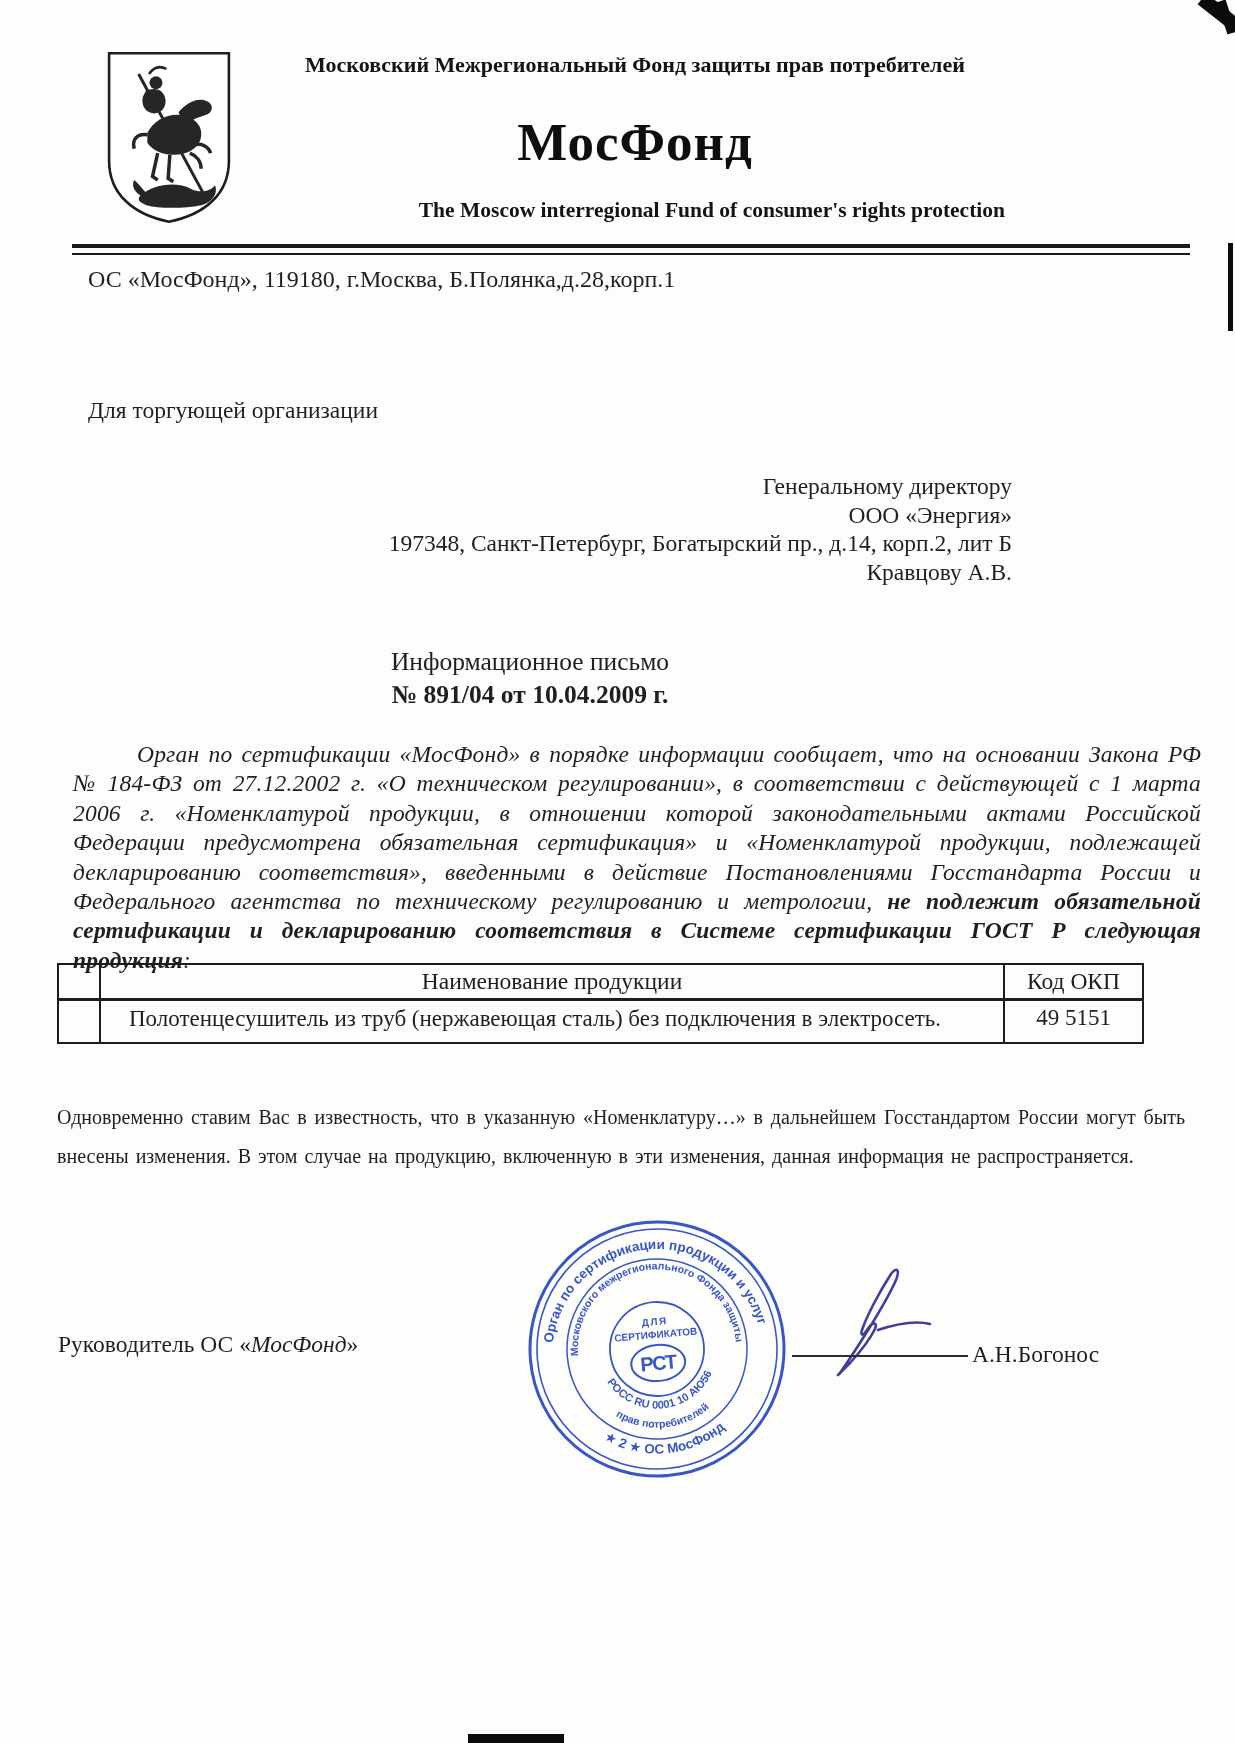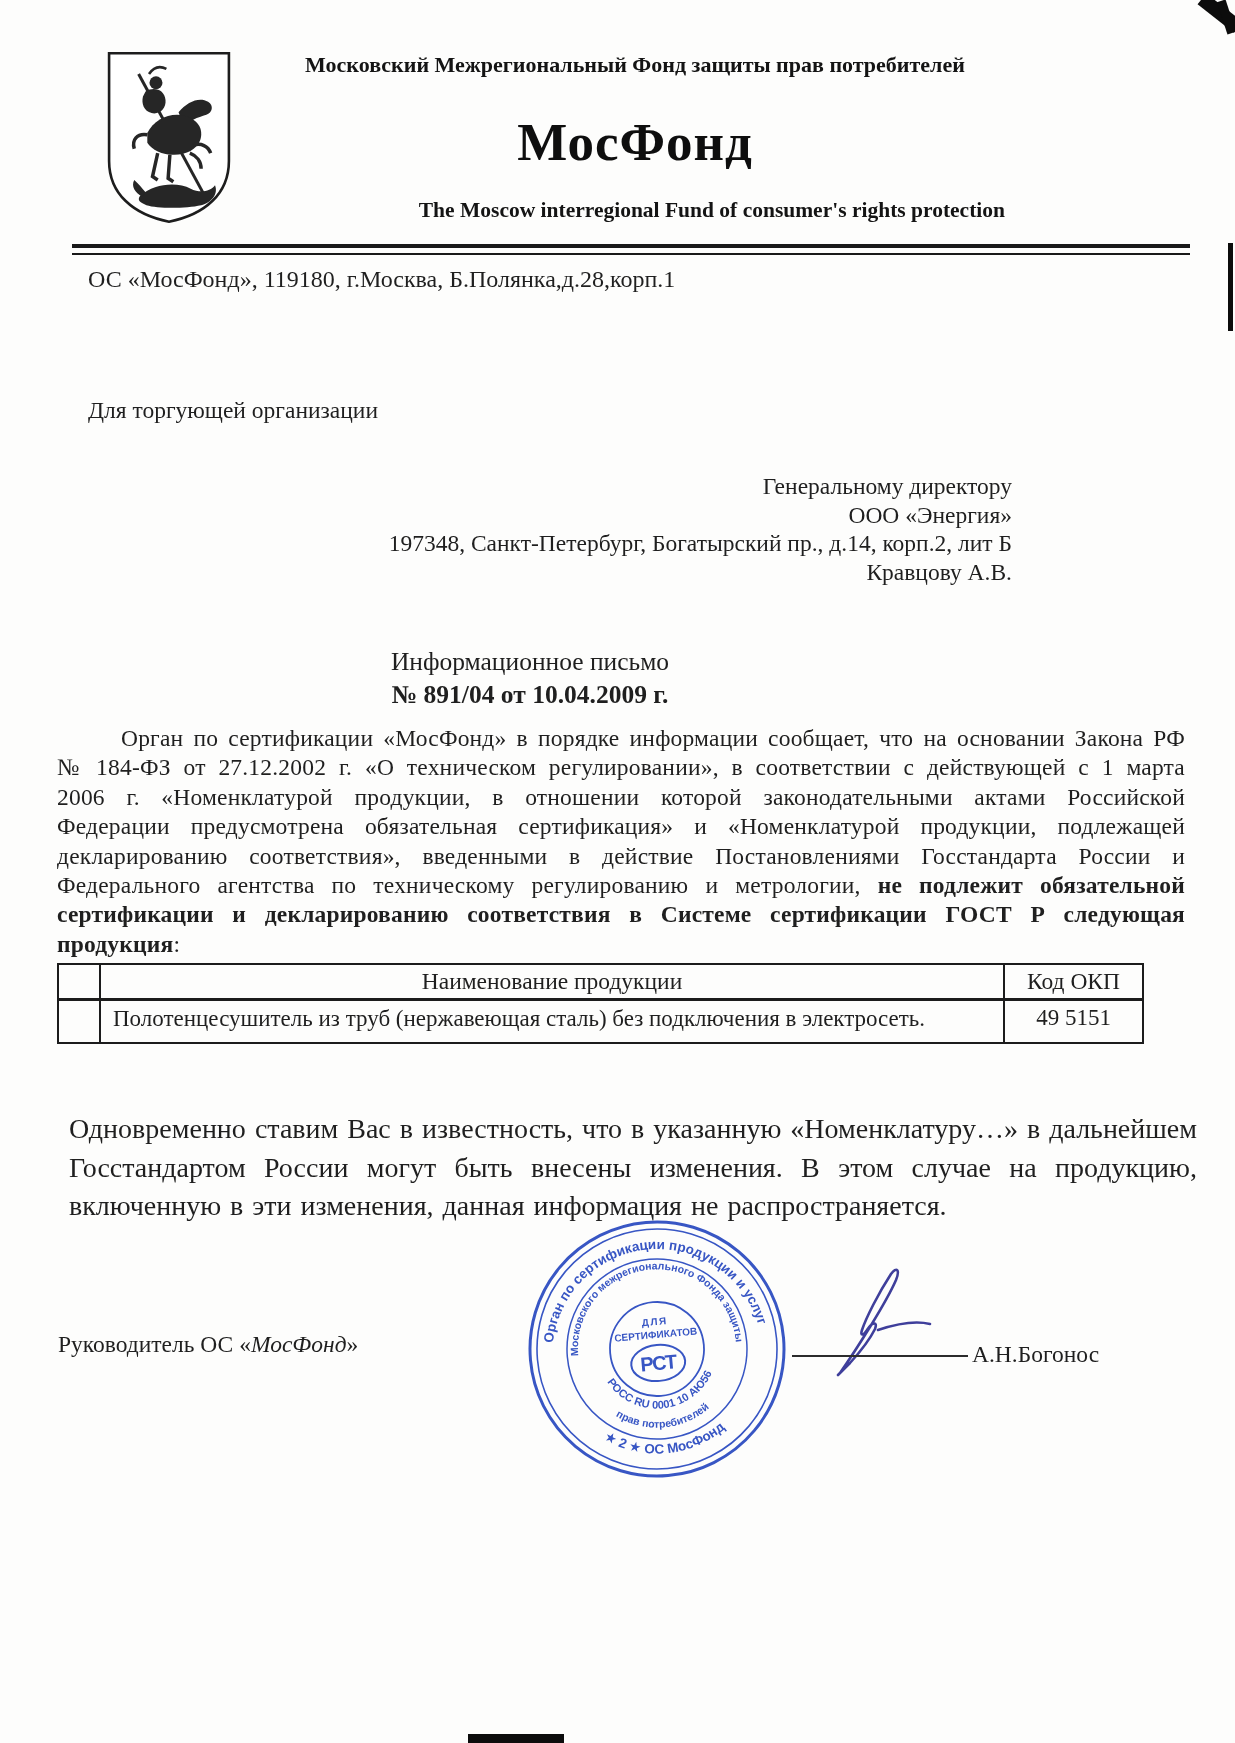--- a/index.html
+++ b/index.html
@@ -14,33 +14,33 @@
   .head-en{left:265px;top:198px;width:740px;text-align:right;font-size:21.5px;font-weight:bold;color:#141414;}
   .rule{left:72px;top:244px;width:1118px;height:5px;border-top:4px solid #191919;border-bottom:2px solid #191919;}
   .addr{left:88px;top:266px;font-size:24px;}
 
   .note{left:88px;top:397px;font-size:23.5px;}
   .recipient{left:380px;top:472px;width:632px;text-align:right;font-size:23.5px;line-height:28.5px;}
 
   .letterhead{left:320px;top:645px;width:420px;text-align:center;font-size:25.5px;line-height:33px;}
   .letterhead .num{font-weight:bold;}
 
-  .body1{left:57px;top:724px;width:1128px;margin:0;font-size:23.5px;line-height:29.4px;
-         text-align:justify;text-indent:64px;word-spacing:3px;letter-spacing:.2px;}
+  .body1{left:57px;top:724px;width:1128px;margin:16px;font-size:23.5px;line-height:29.4px;
+         text-align:justify;text-indent:64px;word-spacing:3px;letter-spacing:.2px;font-style:italic;}
 
   .ptable{left:57px;top:963px;width:1057px;border-collapse:collapse;font-size:23px;table-layout:fixed;}
   .ptable td,.ptable th{border:2px solid #1c1c1c;font-weight:normal;}
   .ptable thead th{border-bottom:3px solid #1c1c1c;font-size:23.5px;padding:3px 8px;}
   .col-spacer{width:24px;}
   .col-name{width:886px;border-radius:14px;}
   .col-code{width:121px;}
-  .cell-name{line-height:30px;padding:3px 12px 8px;text-align:left;}
+  .cell-name{line-height:30px;padding:3px 28px 8px;text-align:left;}
   .cell-code{text-align:center;vertical-align:top;padding-top:4px;}
 
-  .body2{left:57px;top:1098px;width:1128px;margin:12px;font-size:28px;line-height:38.5px;
+  .body2{left:57px;top:1098px;width:1128px;margin:0;font-size:20px;line-height:38.5px;
          text-align:justify;word-spacing:2px;}
 
   .sig-label{left:58px;top:1331px;font-size:23.5px;}
   .sig-label .it{font-style:italic;}
   .stamp{left:524px;top:1216px;width:266px;height:266px;transform:rotate(-5deg);opacity:.93;}
   .stamp text{font-family:"Liberation Sans","DejaVu Sans",sans-serif;font-weight:bold;fill:#2a4ac0;}
   .signature{left:818px;top:1258px;width:130px;height:130px;}
   .sig-line{left:792px;top:1333px;width:176px;height:22px;border-bottom:2px solid #2c2c2c;}
   .sig-name{left:972px;top:1341px;font-size:23.5px;}
 

